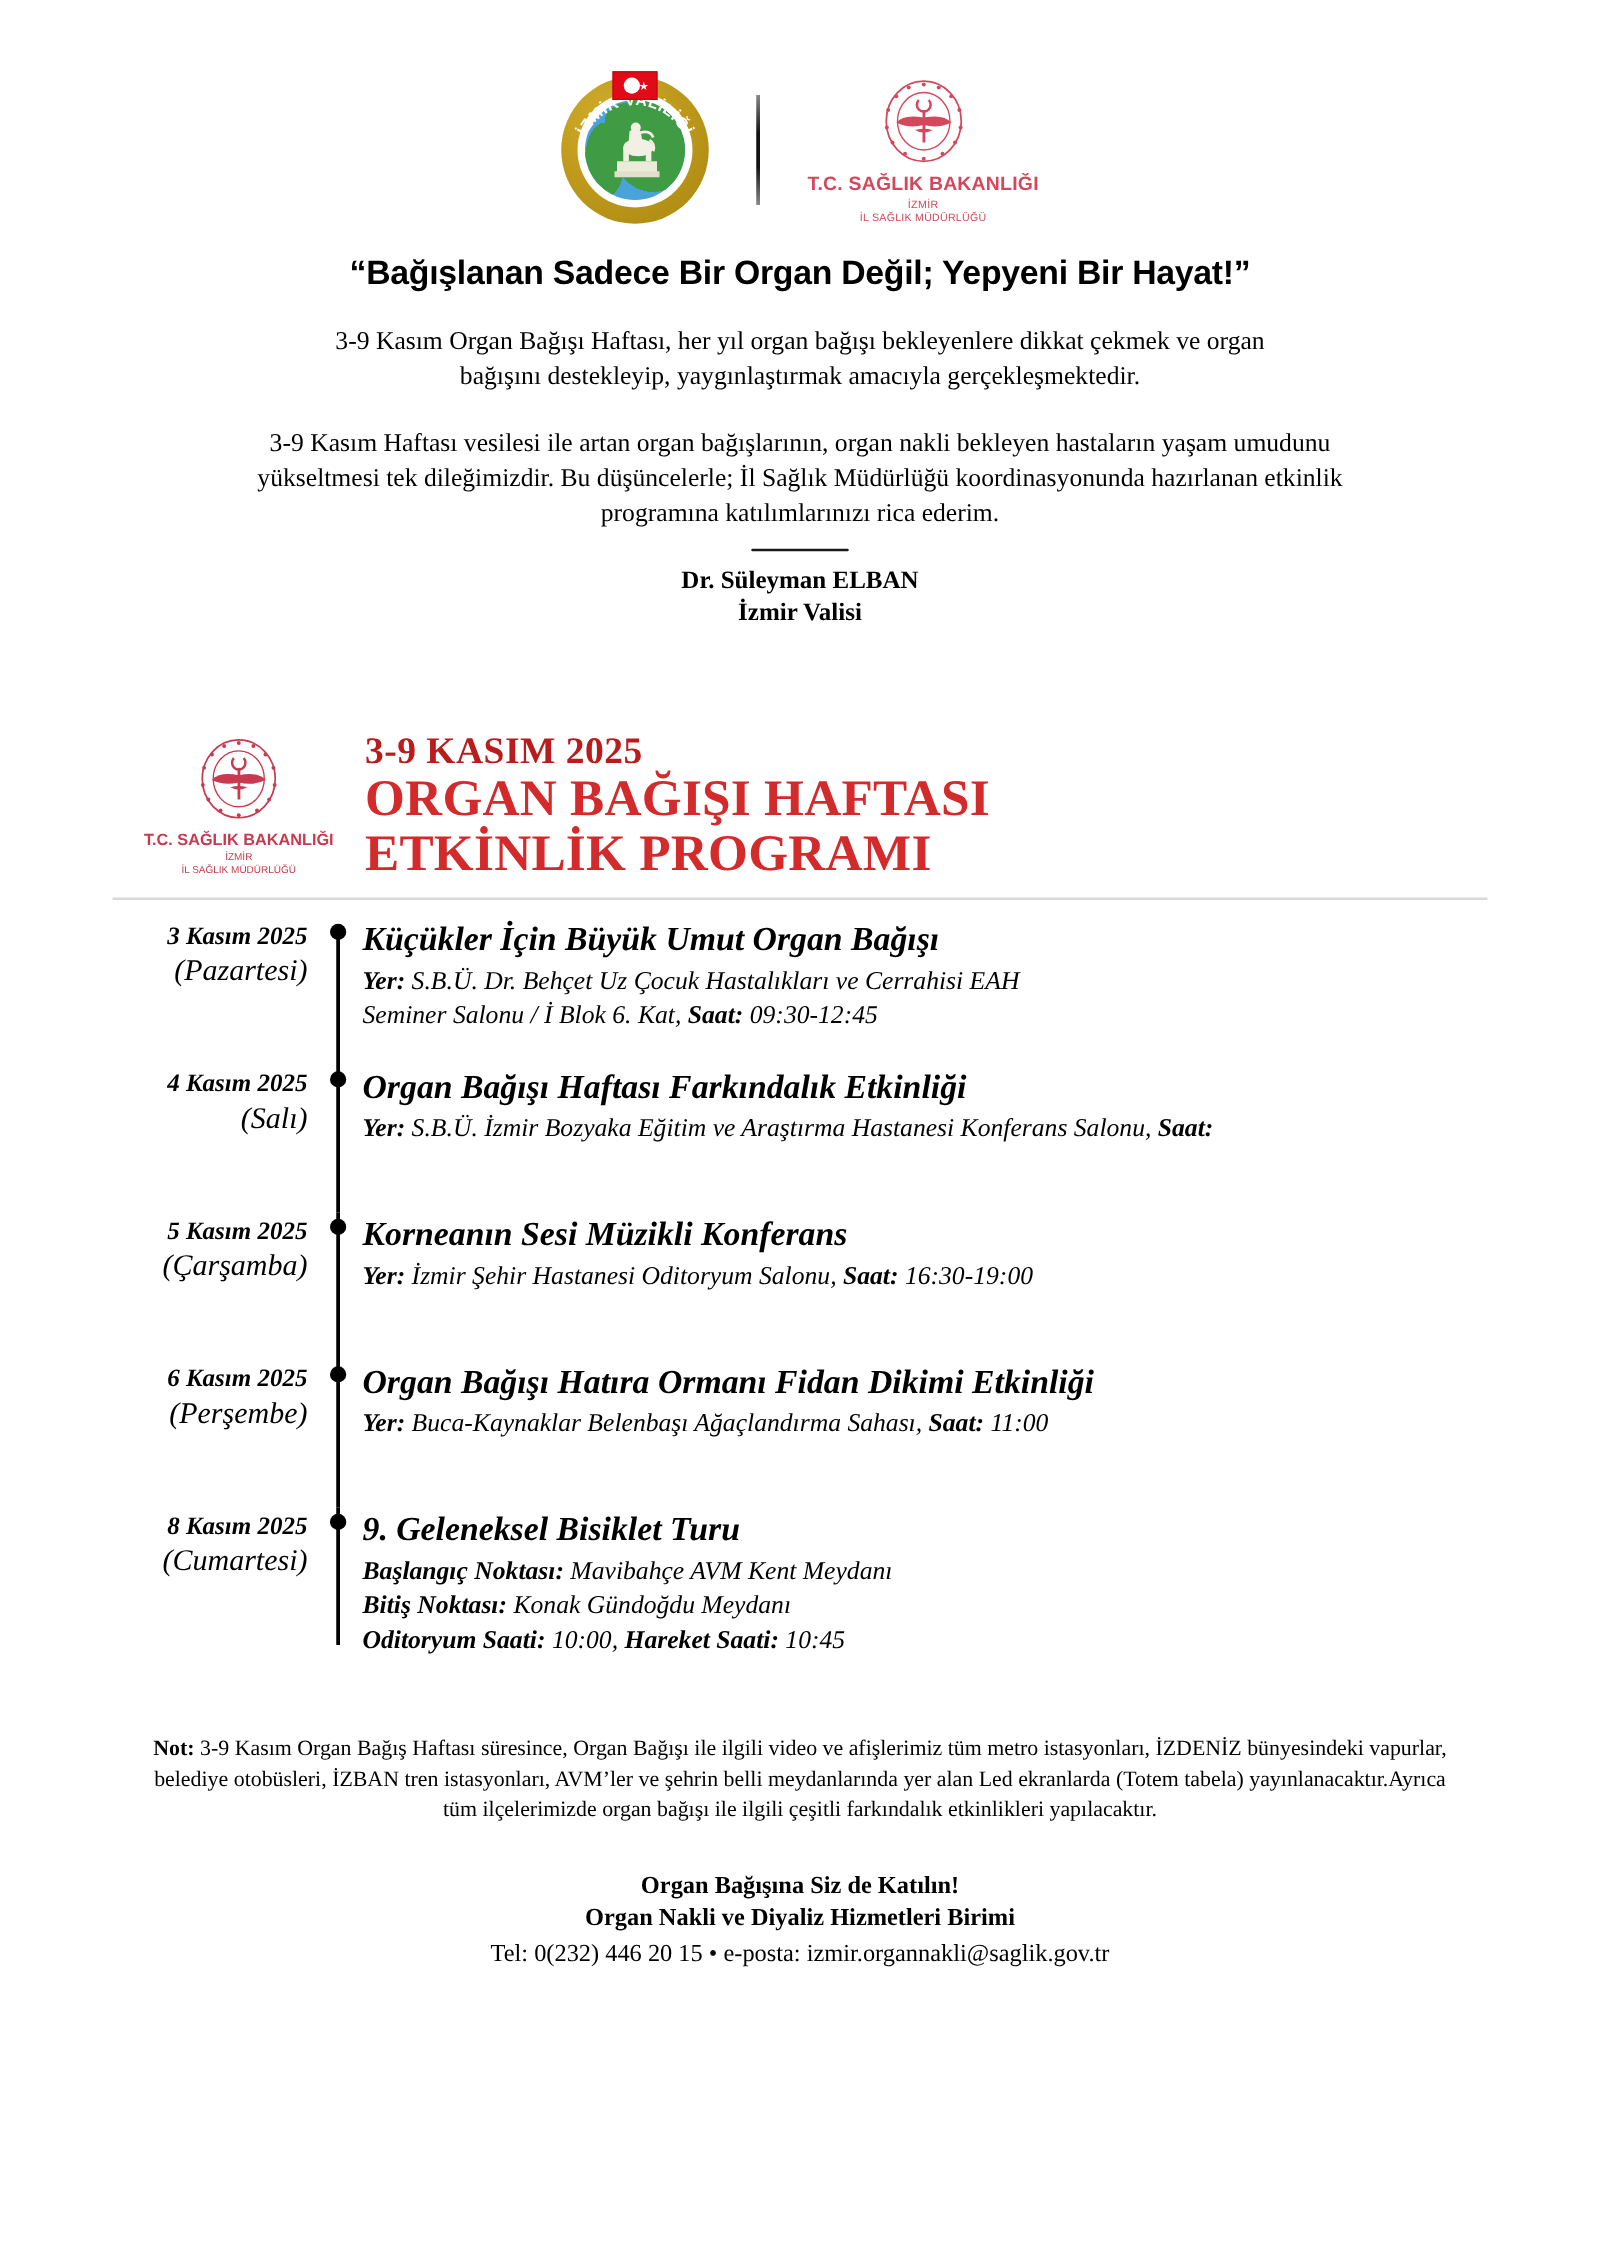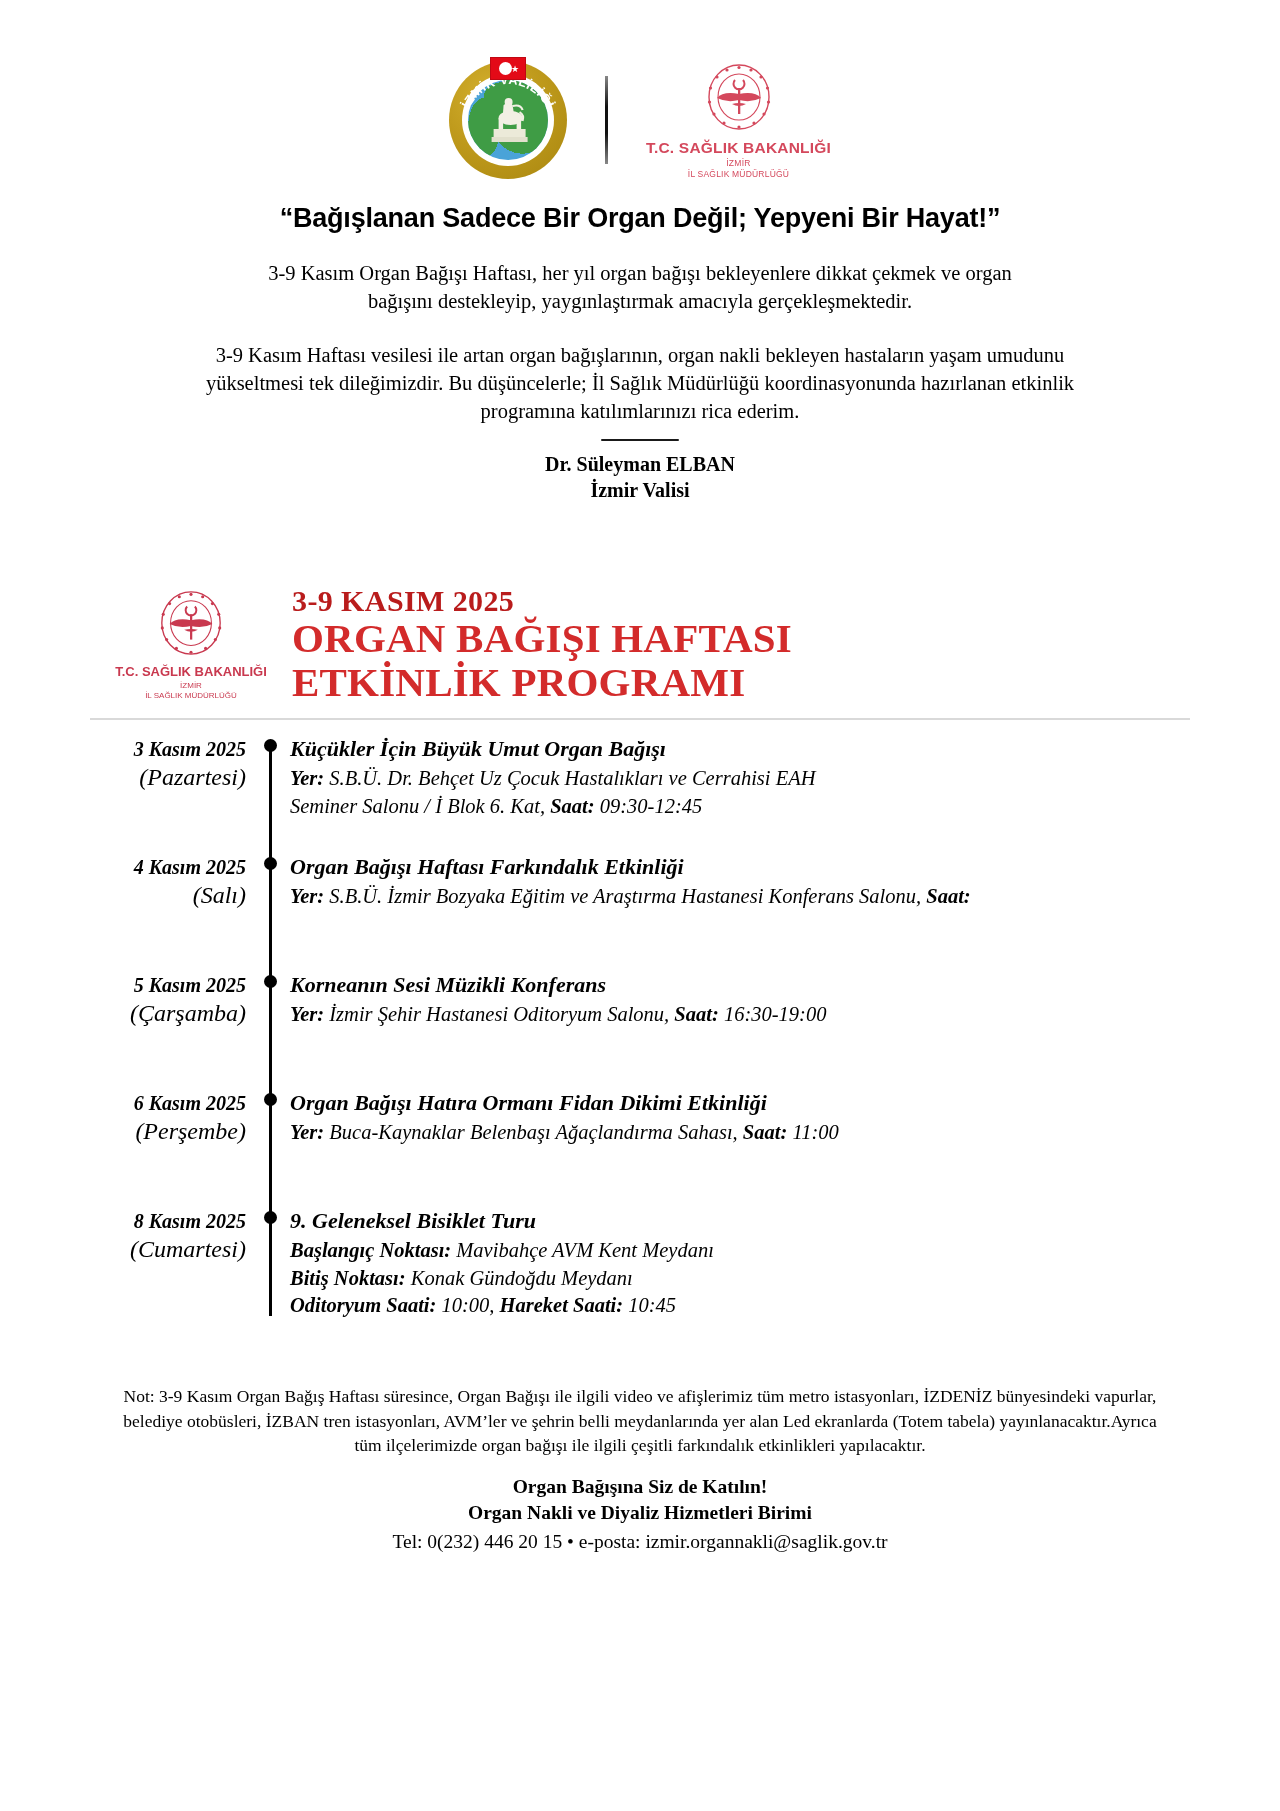--- a/index.html
+++ b/index.html
@@ -303,43 +303,43 @@
     z-index: 2;
   }
 
   .tl-body {
     flex: 1 1 auto;
     padding-left: 8px;
     padding-right: 20px;
   }
   .tl-title {
     font-weight: bold;
-    font-size: 22px;
+    font-size: 27px;
     line-height: 1.32;
     margin-bottom: 2px;
   }
   .tl-line {
     font-size: 20.5px;
     line-height: 1.34;
   }
   .tl-line b { font-weight: bold; }
 
   
   .note {
     text-align: center;
     font-size: 17.5px;
     line-height: 1.4;
     margin: 60px auto 0 auto;
     max-width: 1060px;
   }
-  .note b { font-weight: normal; }
+  .note b { font-weight: bold; }
 
   .footer-block {
     text-align: center;
-    margin-top: 16px;
+    margin-top: 36px;
   }
   .footer-block .fb-1,
   .footer-block .fb-2 {
     font-weight: bold;
     font-size: 19.5px;
     line-height: 1.35;
   }
   .footer-block .fb-3 {
     font-size: 19.5px;
     line-height: 1.45;

